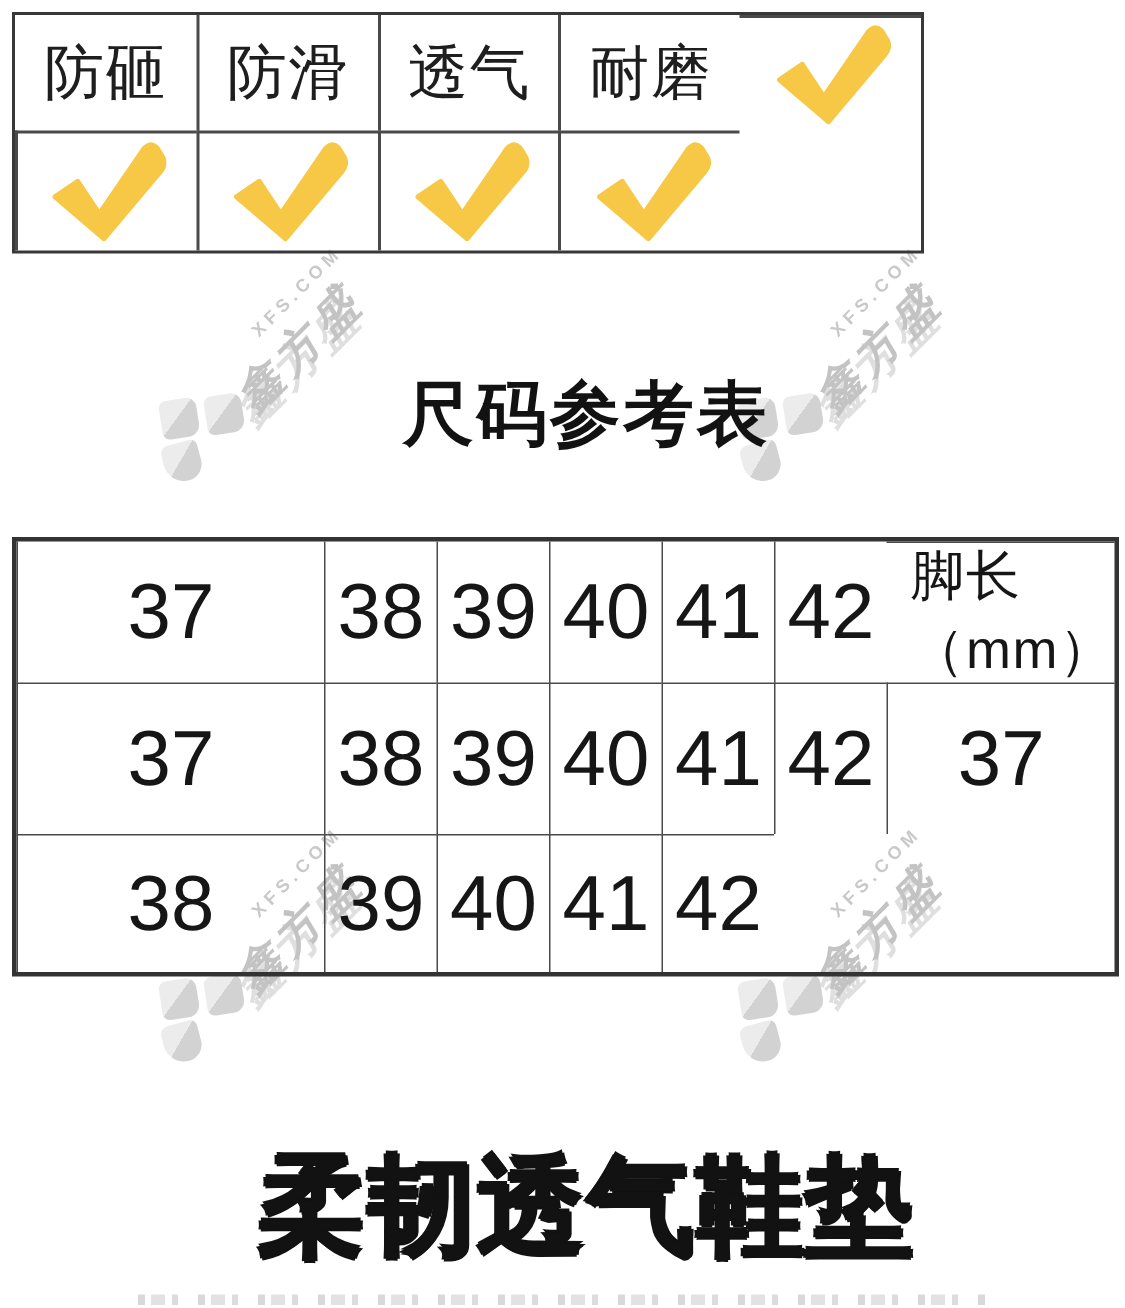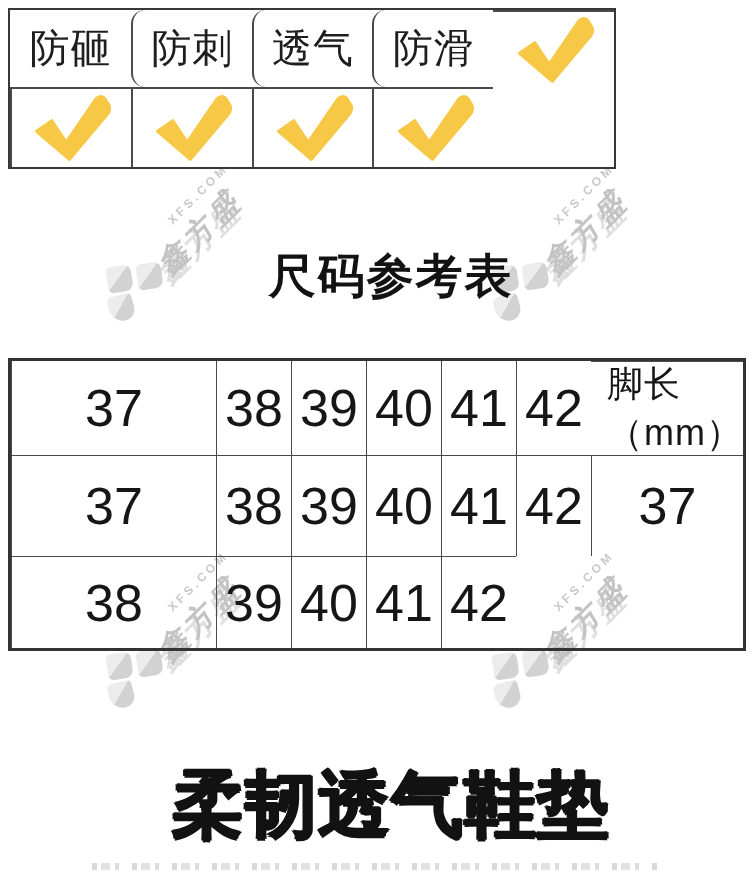--- a/index.html
+++ b/index.html
@@ -38,21 +38,21 @@
     position:absolute;left:8px;top:8px;width:604px;z-index:2;
     display:grid;grid-template-columns:repeat(5,1fr);grid-template-rows:77px 80px;
     border:2.5px solid #383838;background:transparent;
   }
   .ft-cell{
     border-left:2px solid #4a4a4a;border-top:2px solid #4a4a4a;
     display:flex;align-items:center;justify-content:center;
   }
   .ft-cell.no-t{border-top:none}
   .ft-cell.no-l{border-left:none}
-  .ft-head{font-size:40px;color:#1e1e1e;letter-spacing:1px;border-radius:14px;}
+  .ft-head{font-size:40px;color:#1e1e1e;letter-spacing:1px;}
 
   
   .size-table{
     position:absolute;left:8px;top:358px;width:732px;z-index:2;
     display:grid;grid-template-columns:205px repeat(6,1fr);
     grid-template-rows:94px 101px 92px;
     border:3px solid #333333;background:transparent;
   }
   .st-cell{
     border-left:1.5px solid #4a4a4a;border-top:1.5px solid #4a4a4a;
@@ -126,23 +126,23 @@
   </div>
   <div class="wm-logo">
     <i class="q q1"></i>
       <i class="q q2"></i>
       <i class="q q3"></i>
   </div>
 </div>
 
 <div class="features-table">
   <div class="ft-cell ft-head no-t no-l">防砸</div>
-  <div class="ft-cell ft-head no-t">防刺</div>
+  <div class="ft-cell ft-head no-t">防滑</div>
   <div class="ft-cell ft-head no-t">透气</div>
-  <div class="ft-cell ft-head no-t">防滑</div>
+  <div class="ft-cell ft-head no-t">耐磨</div>
 
   <div class="ft-cell no-l">
     <svg width="80" height="68" viewBox="0 0 100 84">
       <path d="M7 46 L26 33 L44 60 L81 6 Q87 0 92 5 L97 13 Q100 19 95 25 L48 81 Z" fill="#F6C845" stroke="#F6C845" stroke-width="4" stroke-linejoin="round"></path>
     </svg>
   </div>
   <div class="ft-cell">
     <svg width="80" height="68" viewBox="0 0 100 84">
       <path d="M7 46 L26 33 L44 60 L81 6 Q87 0 92 5 L97 13 Q100 19 95 25 L48 81 Z" fill="#F6C845" stroke="#F6C845" stroke-width="4" stroke-linejoin="round"></path>
     </svg>

